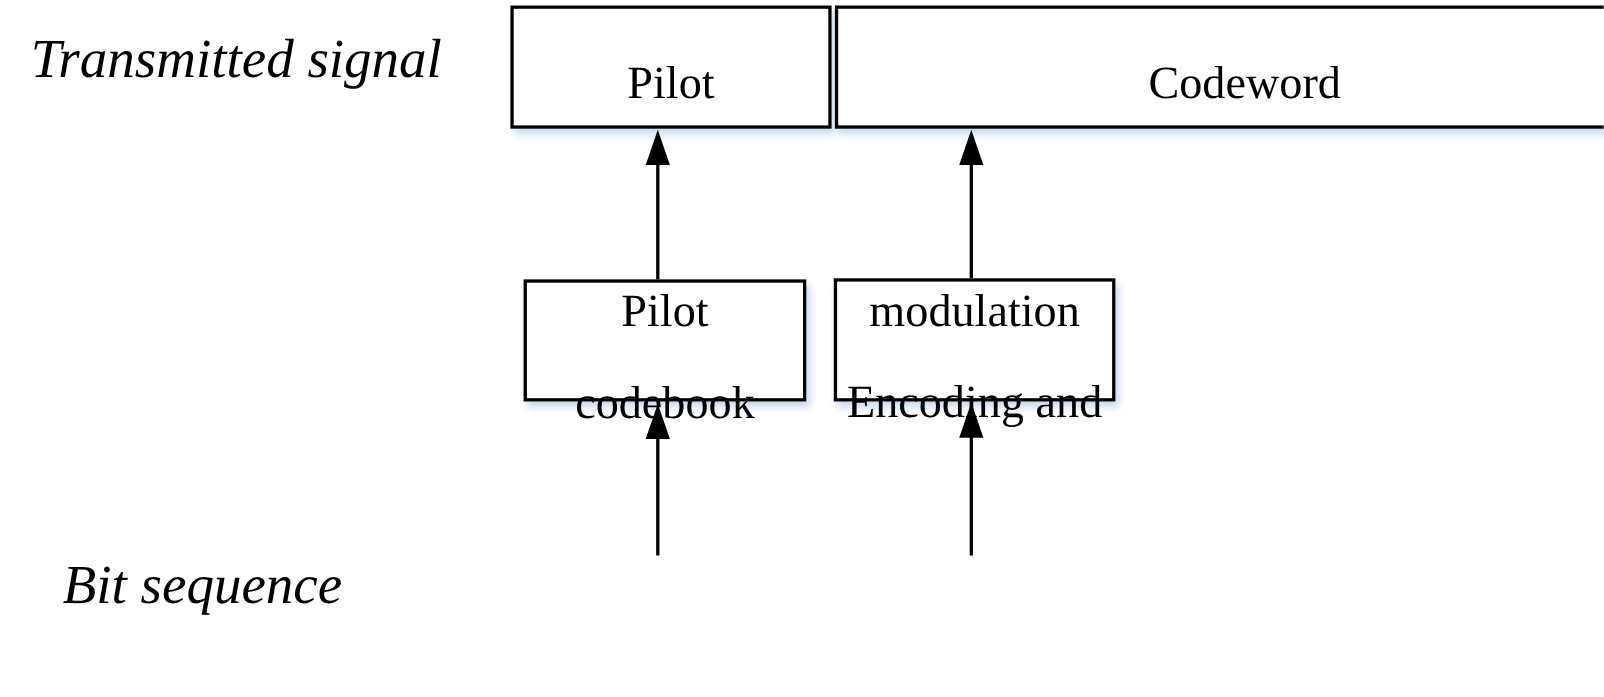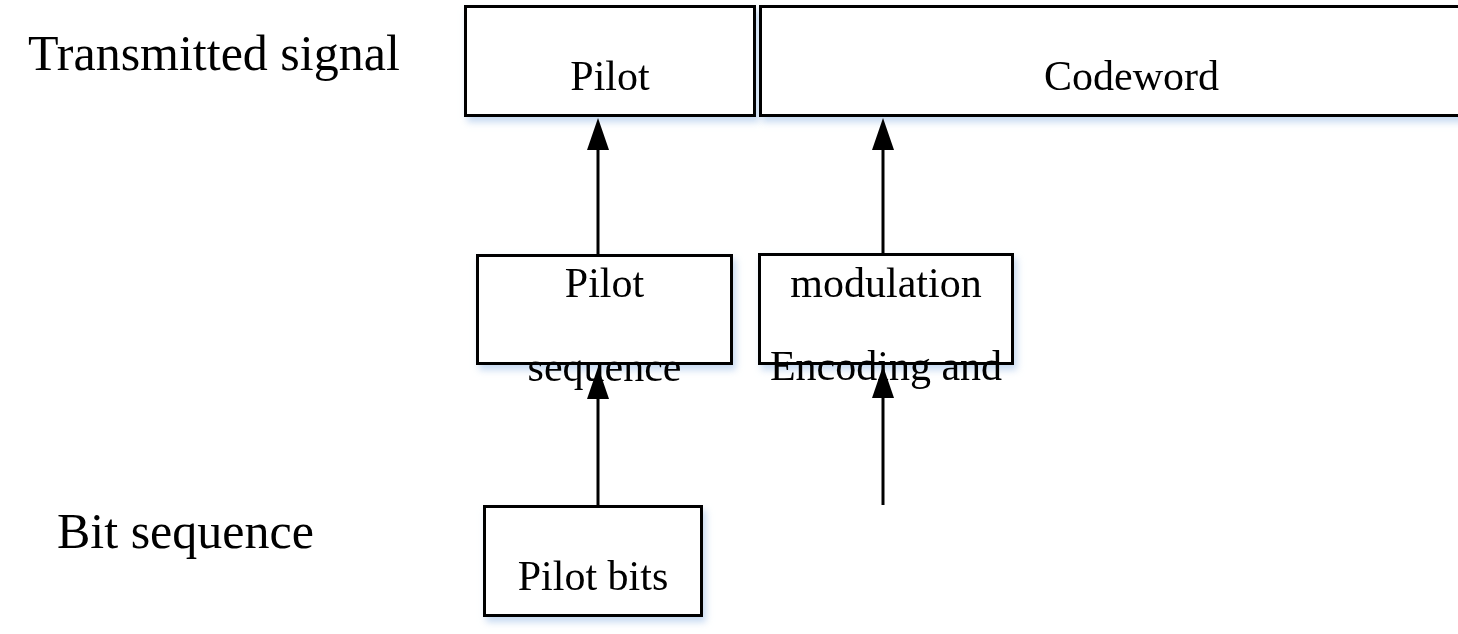--- a/index.html
+++ b/index.html
@@ -16,20 +16,21 @@
     font-family:"Liberation Serif", serif;
     color:var(--text);
     overflow:hidden;
   }
   .row-label{
     position:absolute;
     font-size:50px;
     line-height:1.1;
     white-space:nowrap;
     color:var(--text);
+    font-style:italic;
   }
   .box{
     position:absolute;
     box-sizing:border-box;
     border:3px solid var(--stroke);
     background:var(--bg);
     display:flex;
     flex-direction:column;
     align-items:center;
     justify-content:center;
@@ -71,31 +72,28 @@
   <div class="box box-pilot">
     <span>Pilot</span>
   </div>
 
   <div class="box box-codeword">
     <span>Codeword</span>
   </div>
 
   <div class="box box-pilot-codebook">
     <span>Pilot</span>
-    <span>sequence</span>
+    <span>codebook</span>
   </div>
 
   <div class="box box-encoding">
     <span>modulation</span>
     <span>Encoding and</span>
   </div>
 
-  <div class="box box-pilot-bits">
-    <span>Pilot bits</span>
-  </div>
 
 
   <svg class="arrow-layer" width="1458" height="634" viewBox="0 0 1458 634">
 
     <g>
       <line x1="598" y1="254" x2="598" y2="147"></line>
       <polygon points="598,118 587,150 609,150"></polygon>
     </g>
 
     <g>

